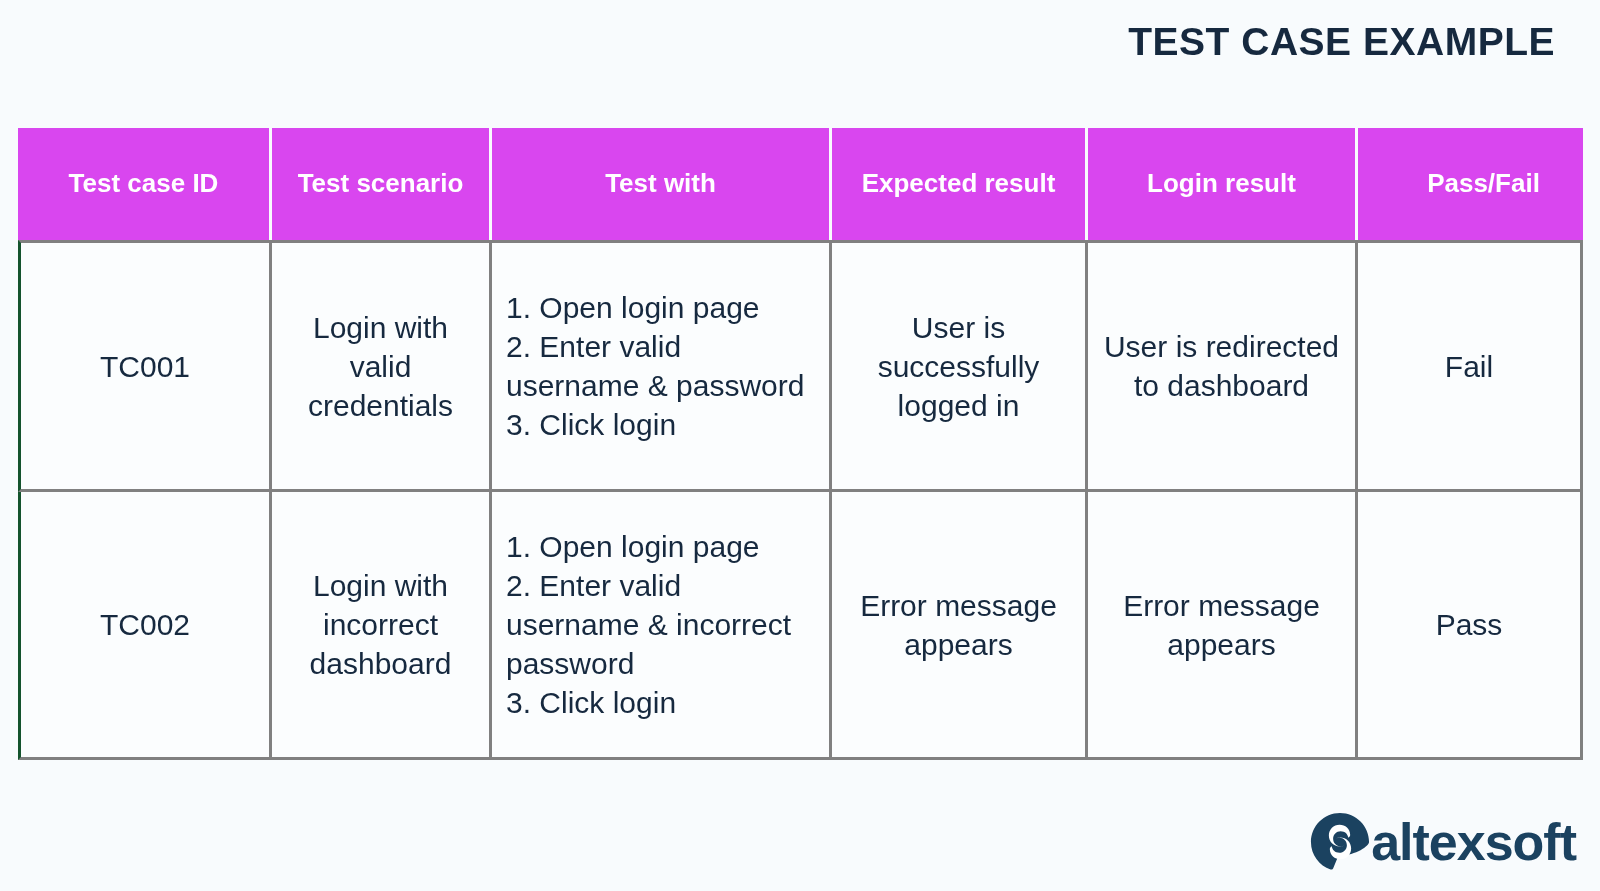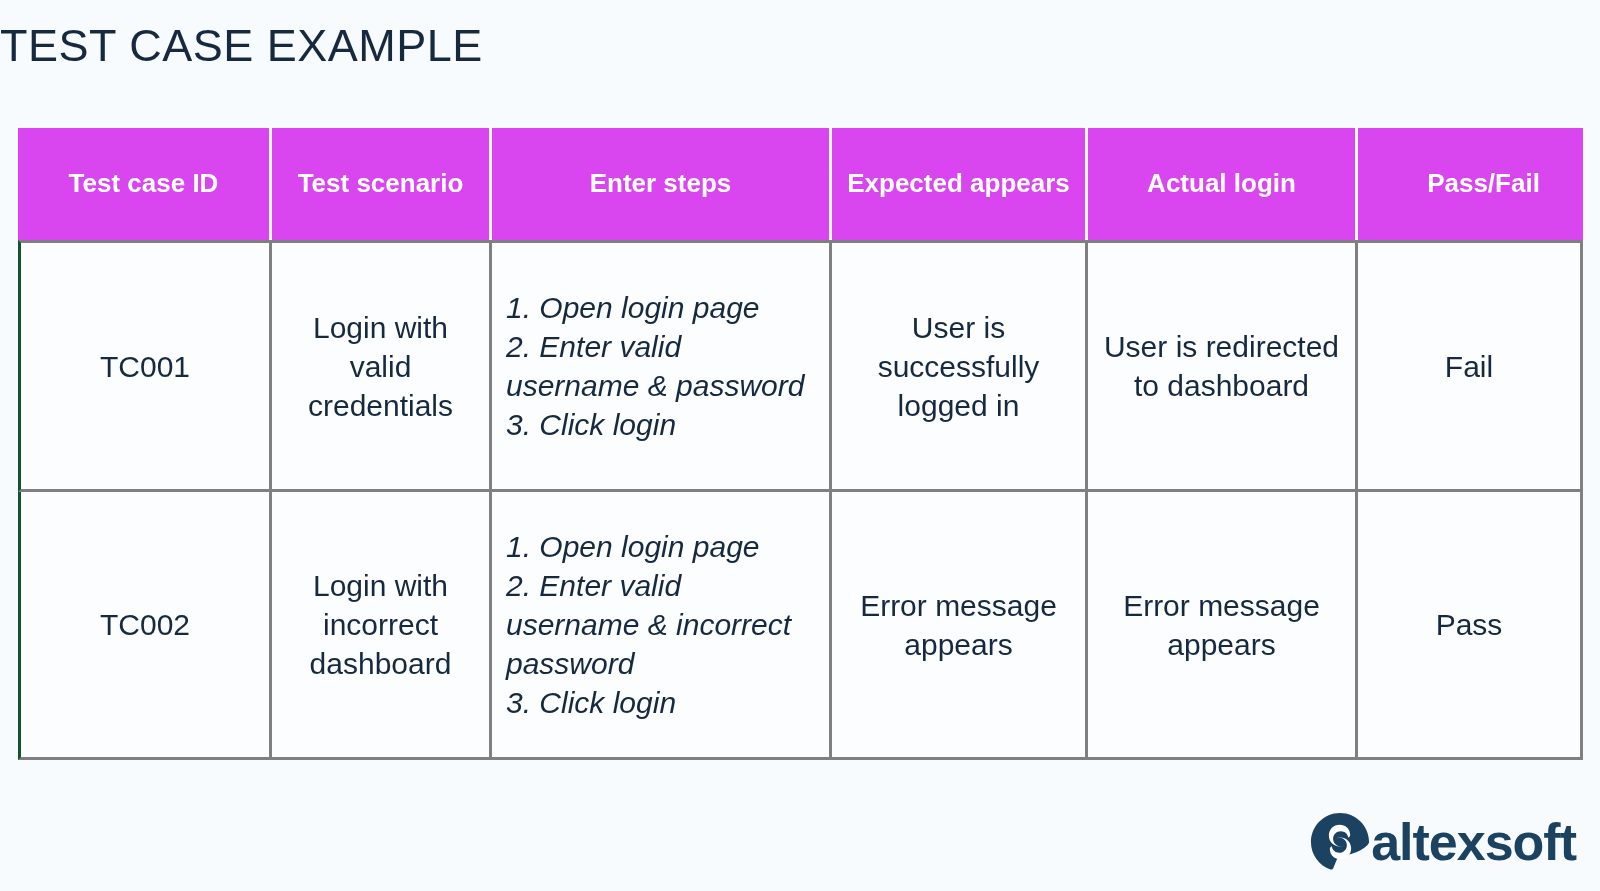--- a/index.html
+++ b/index.html
@@ -22,24 +22,24 @@
     width: 1600px;
     height: 891px;
   }
 
   
   .title {
     position: absolute;
     top: 20px;
     left: 0;
     width: 1555px;
-    text-align: left;
-    font-size: 45px;
+    text-align: right;
+    font-size: 39px;
     letter-spacing: 0.5px;
-    font-weight: 400;
+    font-weight: 700;
     color: #16293f;
     white-space: nowrap;
   }
 
   
   .table-wrap {
     position: absolute;
     left: 18px;
     top: 128px;
     width: 1565px;
@@ -88,21 +88,21 @@
   }
   table.testcases tbody td:first-child {
     border-left: 3px solid #14532d;
   }
   table.testcases tbody td:last-child {
     border-right: 3px solid #808080;
     margin-top: 17px;
   }
 
   .c-center { text-align: center; }
-  .c-left   { text-align: left; font-style: italic; }
+  .c-left   { text-align: left; }
 
   .steps-list {
     margin: 0;
     padding: 0;
     list-style: none;
     text-align: left;
   }
   .steps-list li {
     white-space: pre-wrap;
   }
@@ -148,24 +148,24 @@
         <col style="width:340px">
         <col style="width:256px">
         <col style="width:270px">
         <col style="width:225px">
       </colgroup>
       <thead>
         <tr>
           <th>Test case ID</th>
           <th>Test
 scenario</th>
-          <th>Enter steps</th>
+          <th>Test with</th>
           <th>Expected
-appears</th>
-          <th>Actual login</th>
+result</th>
+          <th>Login result</th>
           <th>Pass/Fail</th>
         </tr>
       </thead>
       <tbody>
 
         <tr class="row-1">
           <td class="c-center">TC001</td>
           <td class="c-center">Login with valid credentials</td>
           <td class="c-left">
             <ul class="steps-list">

